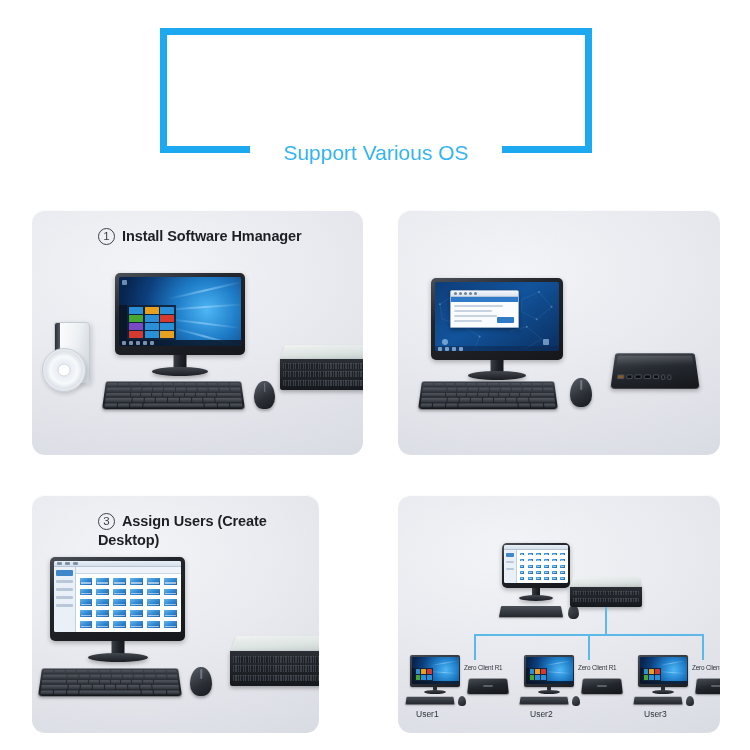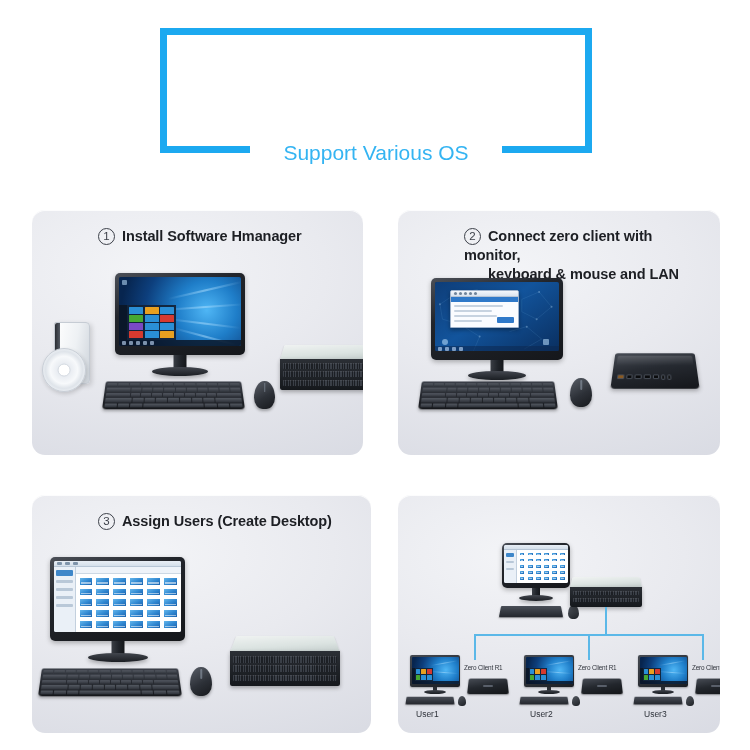--- a/index.html
+++ b/index.html
@@ -71,21 +71,21 @@
   .panel {
     position: absolute;
     border-radius: 13px;
     background:
       radial-gradient(ellipse 120% 90% at 35% 25%, #f3f4f7 0%, #e9eaef 45%, #d9dbe3 100%);
     box-shadow: inset 0 1px 0 rgba(255,255,255,0.85);
     overflow: hidden;
   }
   #panel-1 { left: 32px;  top: 210px; width: 331px; height: 245px; }
   #panel-2 { left: 398px; top: 210px; width: 322px; height: 245px; }
-  #panel-3 { left: 32px;  top: 495px; width: 339px; height: 238px; }
+  #panel-3 { left: 32px;  top: 495px; width: 287px; height: 238px; }
   #panel-4 { left: 398px; top: 495px; width: 322px; height: 238px; }
 
   .panel-title {
     position: absolute;
     left: 18px;
     top: 17px;
     right: 8px;
     font-size: 14.5px;
     font-weight: bold;
     color: #1d1f24;
@@ -524,24 +524,20 @@
     <div class="srv-top"></div>
     <div class="srv-front">
       <div class="srv-bay"></div>
         <div class="srv-bay"></div>
         <div class="srv-bay"></div>
     </div>
   </div>
 </div>
 
 <div class="panel" id="panel-2">
-  <div class="panel-title">
-    <span class="step-num">2</span><span class="ttxt">Connect zero client with monitor,</span>
-    <span class="tline2">keyboard &amp; mouse and LAN</span>
-  </div>
 
   <div class="monitor" style="left:33px; top:68px; width:132px; height:96px;">
     <div class="mon-bezel" style="height:82px;">
       <div class="mon-screen" style="height:69px;">
         <div class="blue-desktop">
           <svg class="net-mesh" viewBox="0 0 100 70" preserveAspectRatio="none">
             <g stroke="#8fd0ff" stroke-width="0.25" fill="none">
               <path d="M4 18 L16 10 L30 22 L20 34 L6 30 Z"></path>
               <path d="M16 10 L34 6 L46 16 L30 22"></path>
               <path d="M70 14 L84 8 L94 20 L82 30 L70 24 Z"></path>

